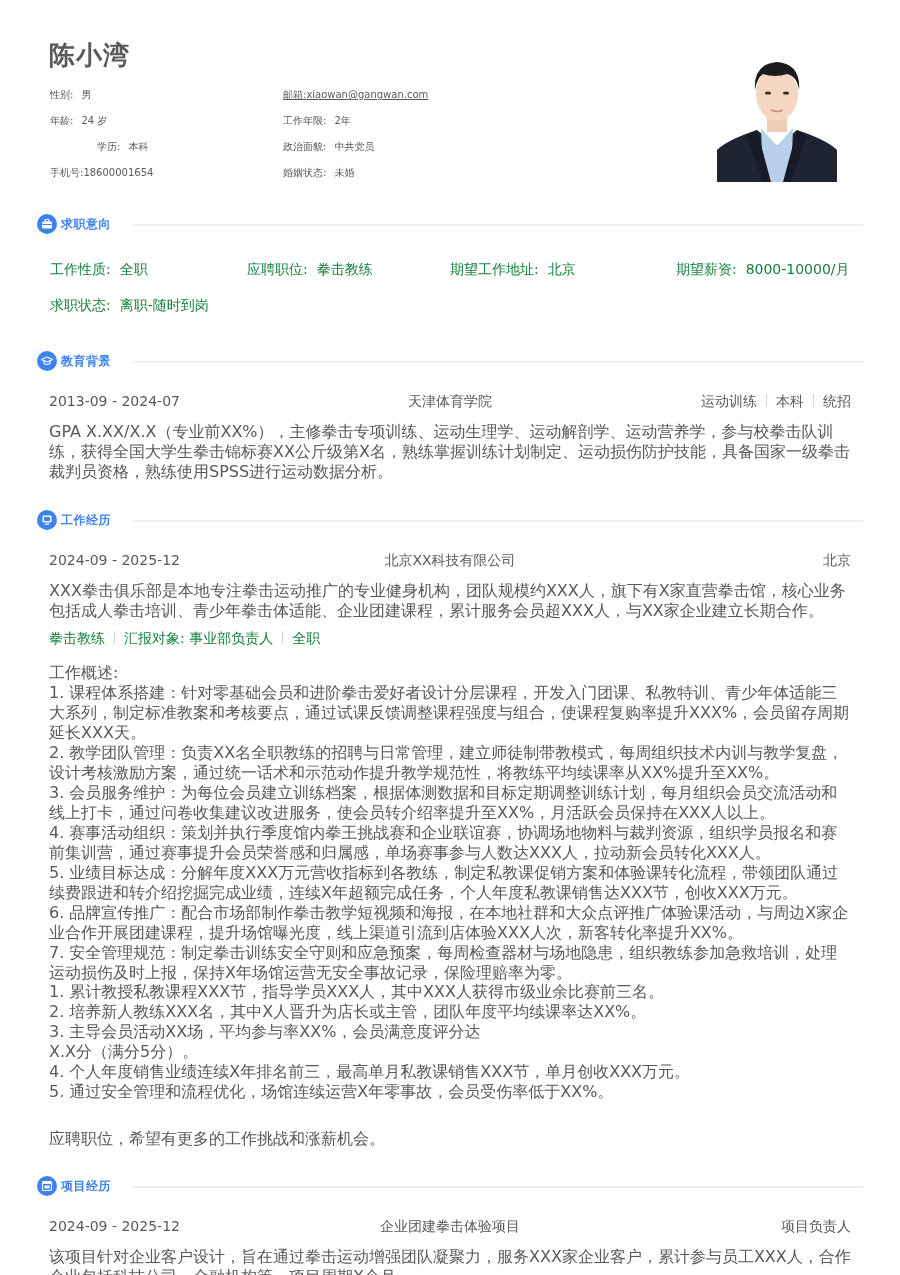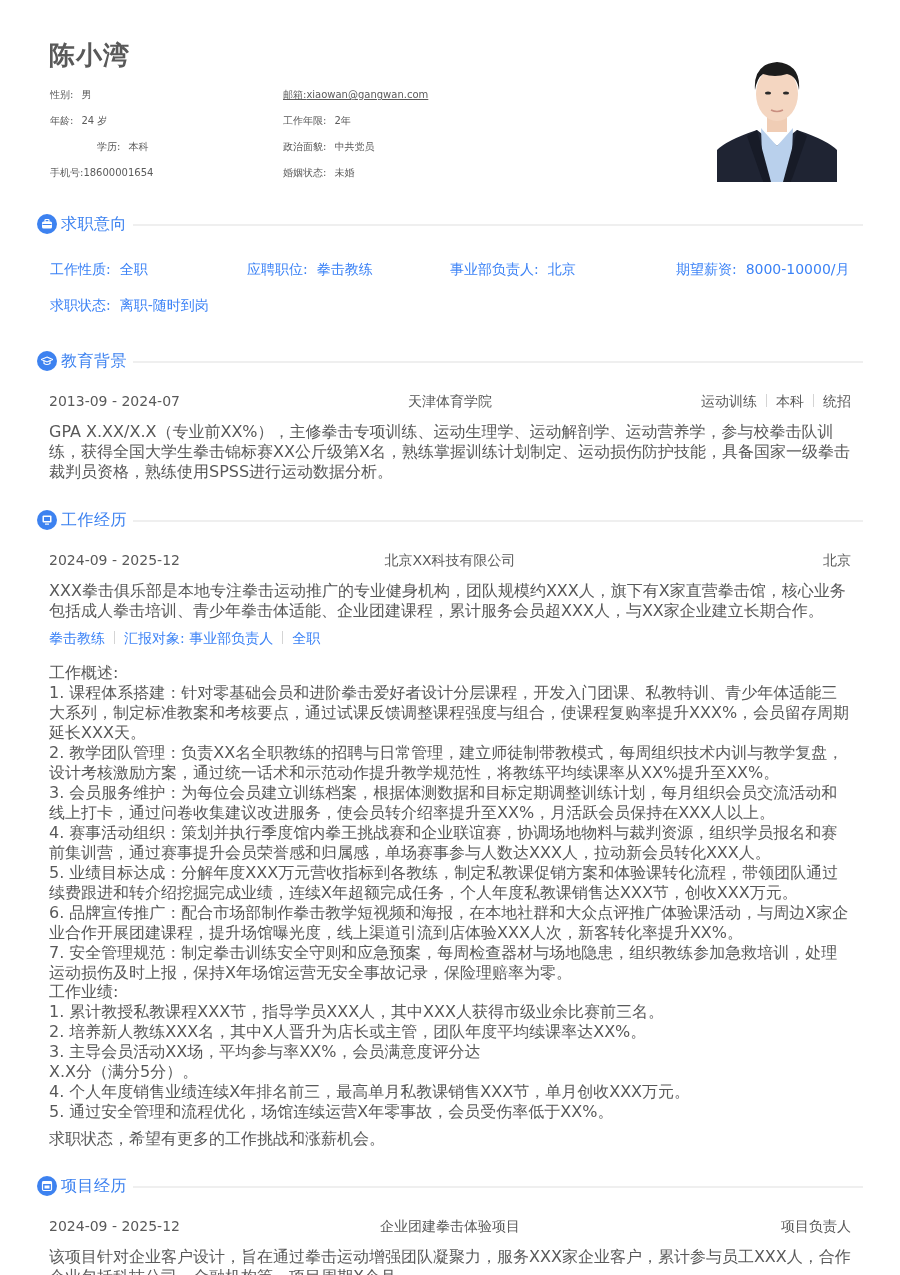--- a/index.html
+++ b/index.html
@@ -10,24 +10,24 @@
 
   
   .name { position: absolute; left: 49px; top: 38px; font-size: 26px; font-weight: bold; color: #595959; letter-spacing: 1px; }
   .info-row { position: absolute; font-size: 10px; color: #5a5a5a; white-space: nowrap; height: 20px; line-height: 20px; }
   .info-row .lbl { margin-right: 8px; }
   .photo { position: absolute; left: 717px; top: 50px; width: 120px; height: 132px; background: #ffffff; overflow: hidden; }
 
   
   .sec-head { position: absolute; left: 37px; height: 24px; width: 826px; }
   .sec-icon { position: absolute; left: 0; top: 2px; width: 20px; height: 20px; border-radius: 50%; background: #3d82f0; display: flex; align-items: center; justify-content: center; }
-  .sec-title { position: absolute; left: 24px; top: 0; font-size: 16px; font-weight: normal; color: #3d82f0; line-height: 24px; letter-spacing: 0.5px; }
+  .sec-title { position: absolute; left: 24px; top: 0; font-size: 12px; font-weight: bold; color: #3d82f0; line-height: 24px; letter-spacing: 0.5px; }
   .sec-line { position: absolute; left: 96px; right: 0; top: 12px; height: 2px; background: #efefef; }
 
-  .txt { position: absolute; font-size: 14px; color: #3b82f6; white-space: nowrap; line-height: 20px; }
+  .txt { position: absolute; font-size: 14px; color: #15803d; white-space: nowrap; line-height: 20px; }
   .para { position: absolute; left: 49px; width: 804px; font-size: 16px; color: #595959; line-height: 20px; }
   .sep { display: inline-block; width: 1px; height: 13px; background: #d4d4d4; margin: 0 9px; vertical-align: -1px; }
   .row3 { position: absolute; left: 49px; width: 802px; height: 20px; line-height: 20px; font-size: 14px; color: #595959; }
   .row3 .l { position: absolute; left: 0; }
   .row3 .c { position: absolute; left: 0; right: 0; text-align: center; }
   .row3 .r { position: absolute; right: 0; }
 </style>
 </head>
 <body>
 
@@ -97,21 +97,21 @@
     <span class="sec-line"></span>
   </div>
 
   <div class="txt" style="left:50px; top:259px;">
     <span>工作性质:</span>&nbsp;&nbsp;<span>全职</span>
   </div>
   <div class="txt" style="left:247px; top:259px;">
     <span>应聘职位:</span>&nbsp;&nbsp;<span>拳击教练</span>
   </div>
   <div class="txt" style="left:450px; top:259px;">
-    <span>事业部负责人:</span>&nbsp;&nbsp;<span>北京</span>
+    <span>期望工作地址:</span>&nbsp;&nbsp;<span>北京</span>
   </div>
   <div class="txt" style="left:676px; top:259px;">
     <span>期望薪资:</span>&nbsp;&nbsp;<span>8000-10000/月</span>
   </div>
   <div class="txt" style="left:50px; top:295px;">
     <span>求职状态:</span>&nbsp;&nbsp;<span>离职-随时到岗</span>
   </div>
 
   <div class="sec-head" style="top:349px;">
     <span class="sec-icon">
@@ -159,30 +159,29 @@
     <div>1. 课程体系搭建：针对零基础会员和进阶拳击爱好者设计分层课程，开发入门团课、私教特训、青少年体适能三大系列，制定标准教案和考核要点，通过试课反馈调整课程强度与组合，使课程复购率提升XXX%，会员留存周期延长XXX天。</div>
     <div>2. 教学团队管理：负责XX名全职教练的招聘与日常管理，建立师徒制带教模式，每周组织技术内训与教学复盘，设计考核激励方案，通过统一话术和示范动作提升教学规范性，将教练平均续课率从XX%提升至XX%。</div>
     <div>3. 会员服务维护：为每位会员建立训练档案，根据体测数据和目标定期调整训练计划，每月组织会员交流活动和线上打卡，通过问卷收集建议改进服务，使会员转介绍率提升至XX%，月活跃会员保持在XXX人以上。</div>
     <div>4. 赛事活动组织：策划并执行季度馆内拳王挑战赛和企业联谊赛，协调场地物料与裁判资源，组织学员报名和赛前集训营，通过赛事提升会员荣誉感和归属感，单场赛事参与人数达XXX人，拉动新会员转化XXX人。</div>
     <div>5. 业绩目标达成：分解年度XXX万元营收指标到各教练，制定私教课促销方案和体验课转化流程，带领团队通过续费跟进和转介绍挖掘完成业绩，连续X年超额完成任务，个人年度私教课销售达XXX节，创收XXX万元。</div>
     <div>6. 品牌宣传推广：配合市场部制作拳击教学短视频和海报，在本地社群和大众点评推广体验课活动，与周边X家企业合作开展团建课程，提升场馆曝光度，线上渠道引流到店体验XXX人次，新客转化率提升XX%。</div>
     <div>7. 安全管理规范：制定拳击训练安全守则和应急预案，每周检查器材与场地隐患，组织教练参加急救培训，处理运动损伤及时上报，保持X年场馆运营无安全事故记录，保险理赔率为零。</div>
   </div>
 
   <div class="para" style="top:982px;">
-    <div>工作业绩:</div>
     <div>1. 累计教授私教课程XXX节，指导学员XXX人，其中XXX人获得市级业余比赛前三名。</div>
     <div>2. 培养新人教练XXX名，其中X人晋升为店长或主管，团队年度平均续课率达XX%。</div>
     <div>3. 主导会员活动XX场，平均参与率XX%，会员满意度评分达</div>
     <div>X.X分（满分5分）。</div>
     <div>4. 个人年度销售业绩连续X年排名前三，最高单月私教课销售XXX节，单月创收XXX万元。</div>
     <div>5. 通过安全管理和流程优化，场馆连续运营X年零事故，会员受伤率低于XX%。</div>
   </div>
 
-  <div class="para" style="top:1129px;">求职状态，希望有更多的工作挑战和涨薪机会。</div>
+  <div class="para" style="top:1129px;">应聘职位，希望有更多的工作挑战和涨薪机会。</div>
 
   <div class="sec-head" style="top:1174px;">
     <span class="sec-icon">
       <svg width="12" height="12" viewBox="0 0 12 12">
           <rect x="1.5" y="1.5" width="9" height="9" rx="1.2" fill="none" stroke="#ffffff" stroke-width="1.2"></rect>
           <rect x="1.5" y="1.5" width="9" height="2.5" fill="#ffffff"></rect>
           <rect x="3.5" y="5.5" width="5" height="3" fill="#ffffff"></rect>
         </svg>
     </span>
     <span class="sec-title">项目经历</span>

